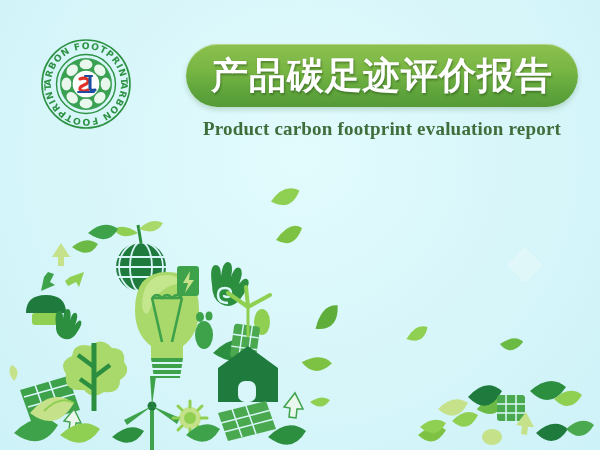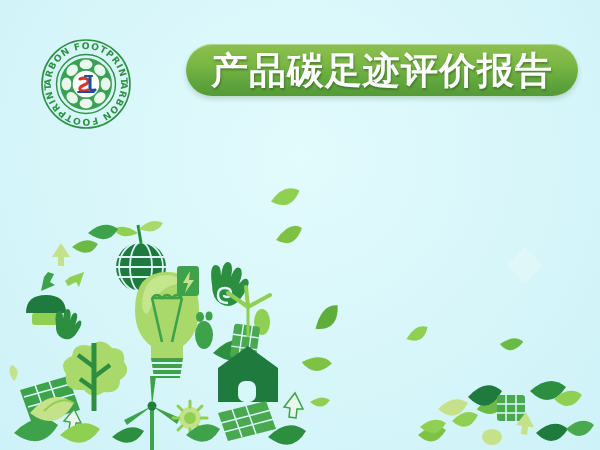--- a/index.html
+++ b/index.html
@@ -43,21 +43,21 @@
     height: 92px;
   }
   .logo-seal svg { display: block; }
 
   
   .title-pill {
     position: absolute;
     left: 186px;
     top: 44px;
     width: 392px;
-    height: 52px;
+    height: 63px;
     border-radius: 32px;
     background: linear-gradient(180deg, #8cc04e 0%, #79b644 40%, #5fa53c 75%, #559a36 100%);
     box-shadow: 0 3px 5px rgba(60,110,40,.22), inset 0 1px 0 rgba(255,255,255,.35);
     display: flex;
     align-items: center;
     justify-content: center;
   }
   .title-text {
     font-family: "DejaVu Sans", "Liberation Sans", sans-serif;
     font-size: 37px;
@@ -139,20 +139,21 @@
         <path d="M45 38 l7,0" stroke="#1f4ea1" stroke-width="2.2" stroke-linecap="round"></path>
         <path d="M38 54 l16,0" stroke="#1f4ea1" stroke-width="1.8" stroke-linecap="round"></path>
       </g>
     </svg>
   </div>
 
   <div class="title-pill">
     <span class="title-text">产品碳足迹评价报告</span>
   </div>
 
+  <div class="subtitle">Product carbon footprint evaluation report</div>
 
   <div class="illustration">
     <svg width="600" height="265" viewBox="0 0 600 265" xmlns="http://www.w3.org/2000/svg">
 
       <g>
         <circle cx="141" cy="82" r="25" fill="#1f7a3d"></circle>
         <g stroke="#d9f7fb" stroke-width="1.8" fill="none">
           <ellipse cx="141" cy="82" rx="11" ry="25"></ellipse>
           <ellipse cx="141" cy="82" rx="22" ry="25"></ellipse>
           <path d="M117 72 h48 M116 82 h50 M117 92 h48"></path>

